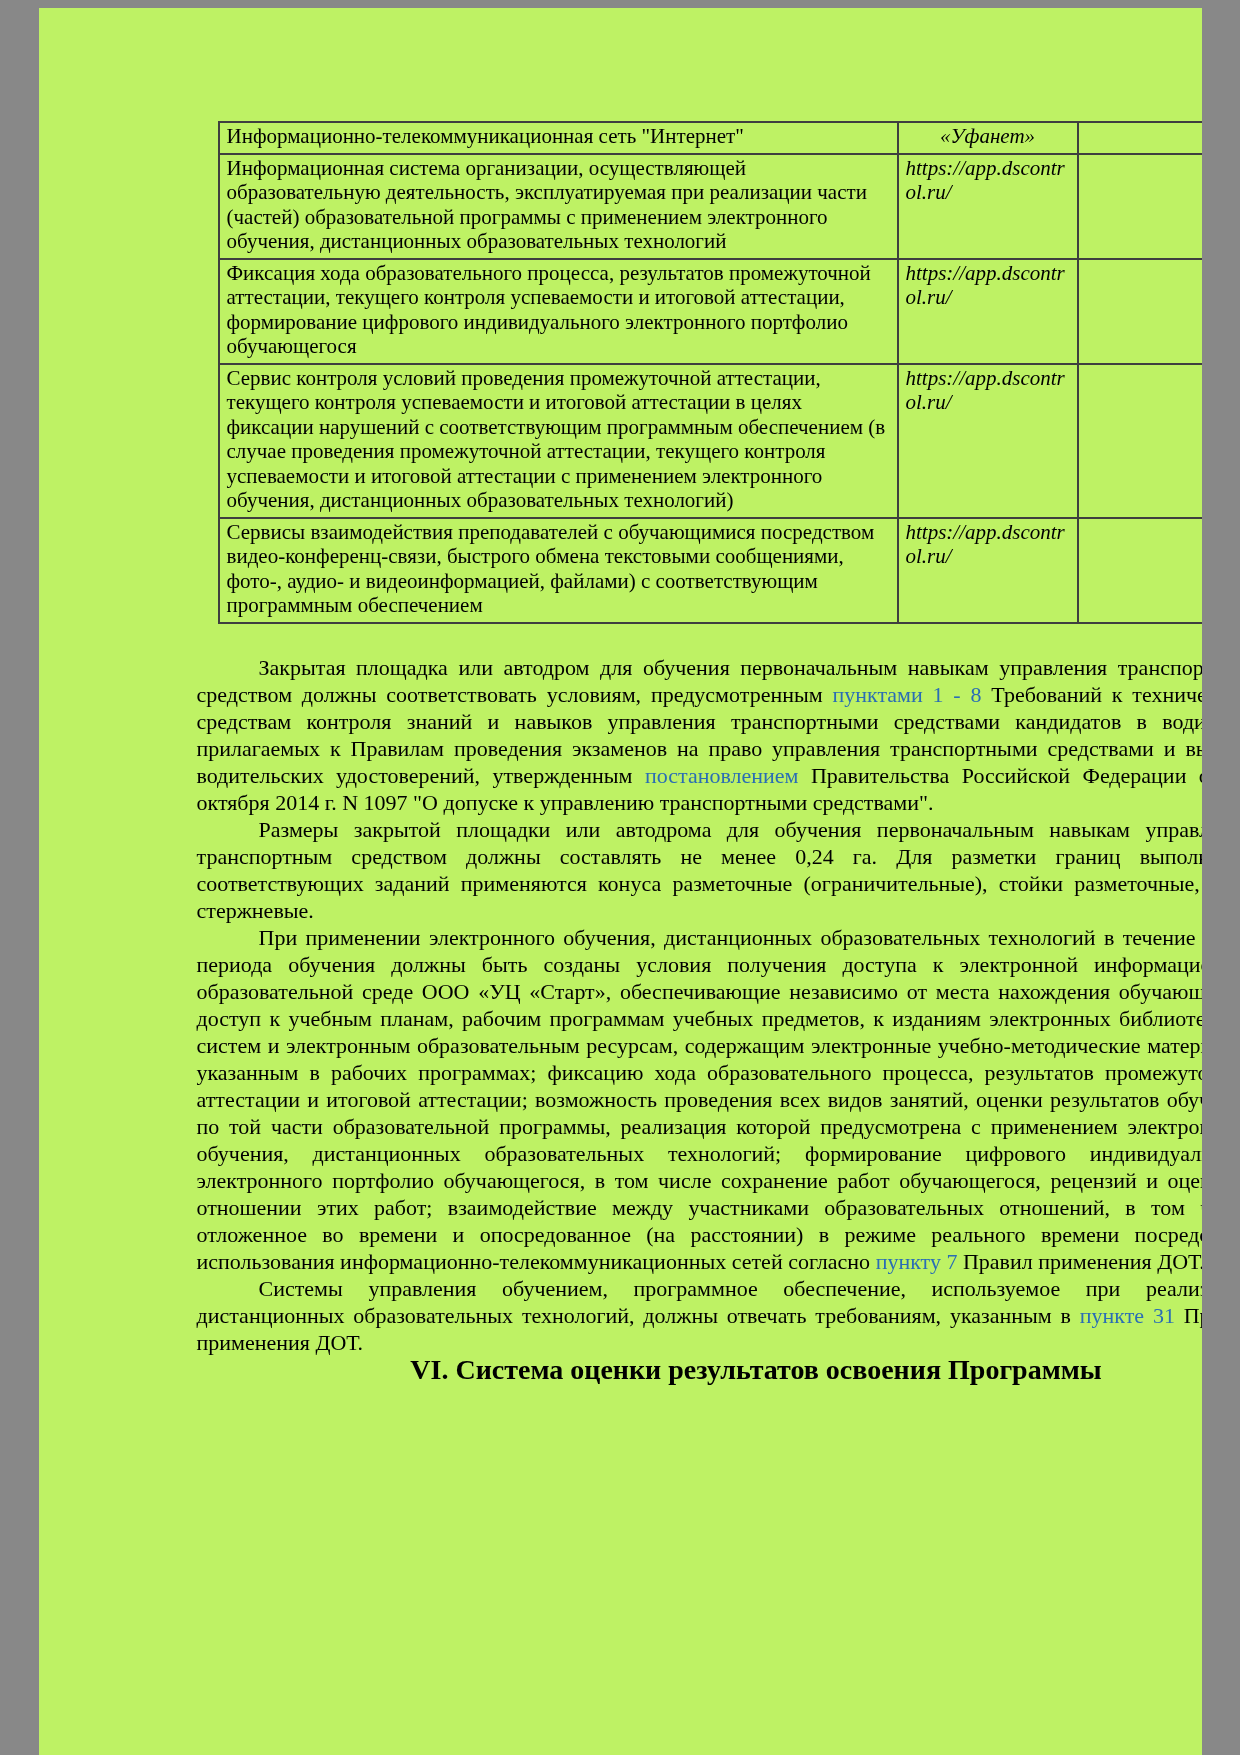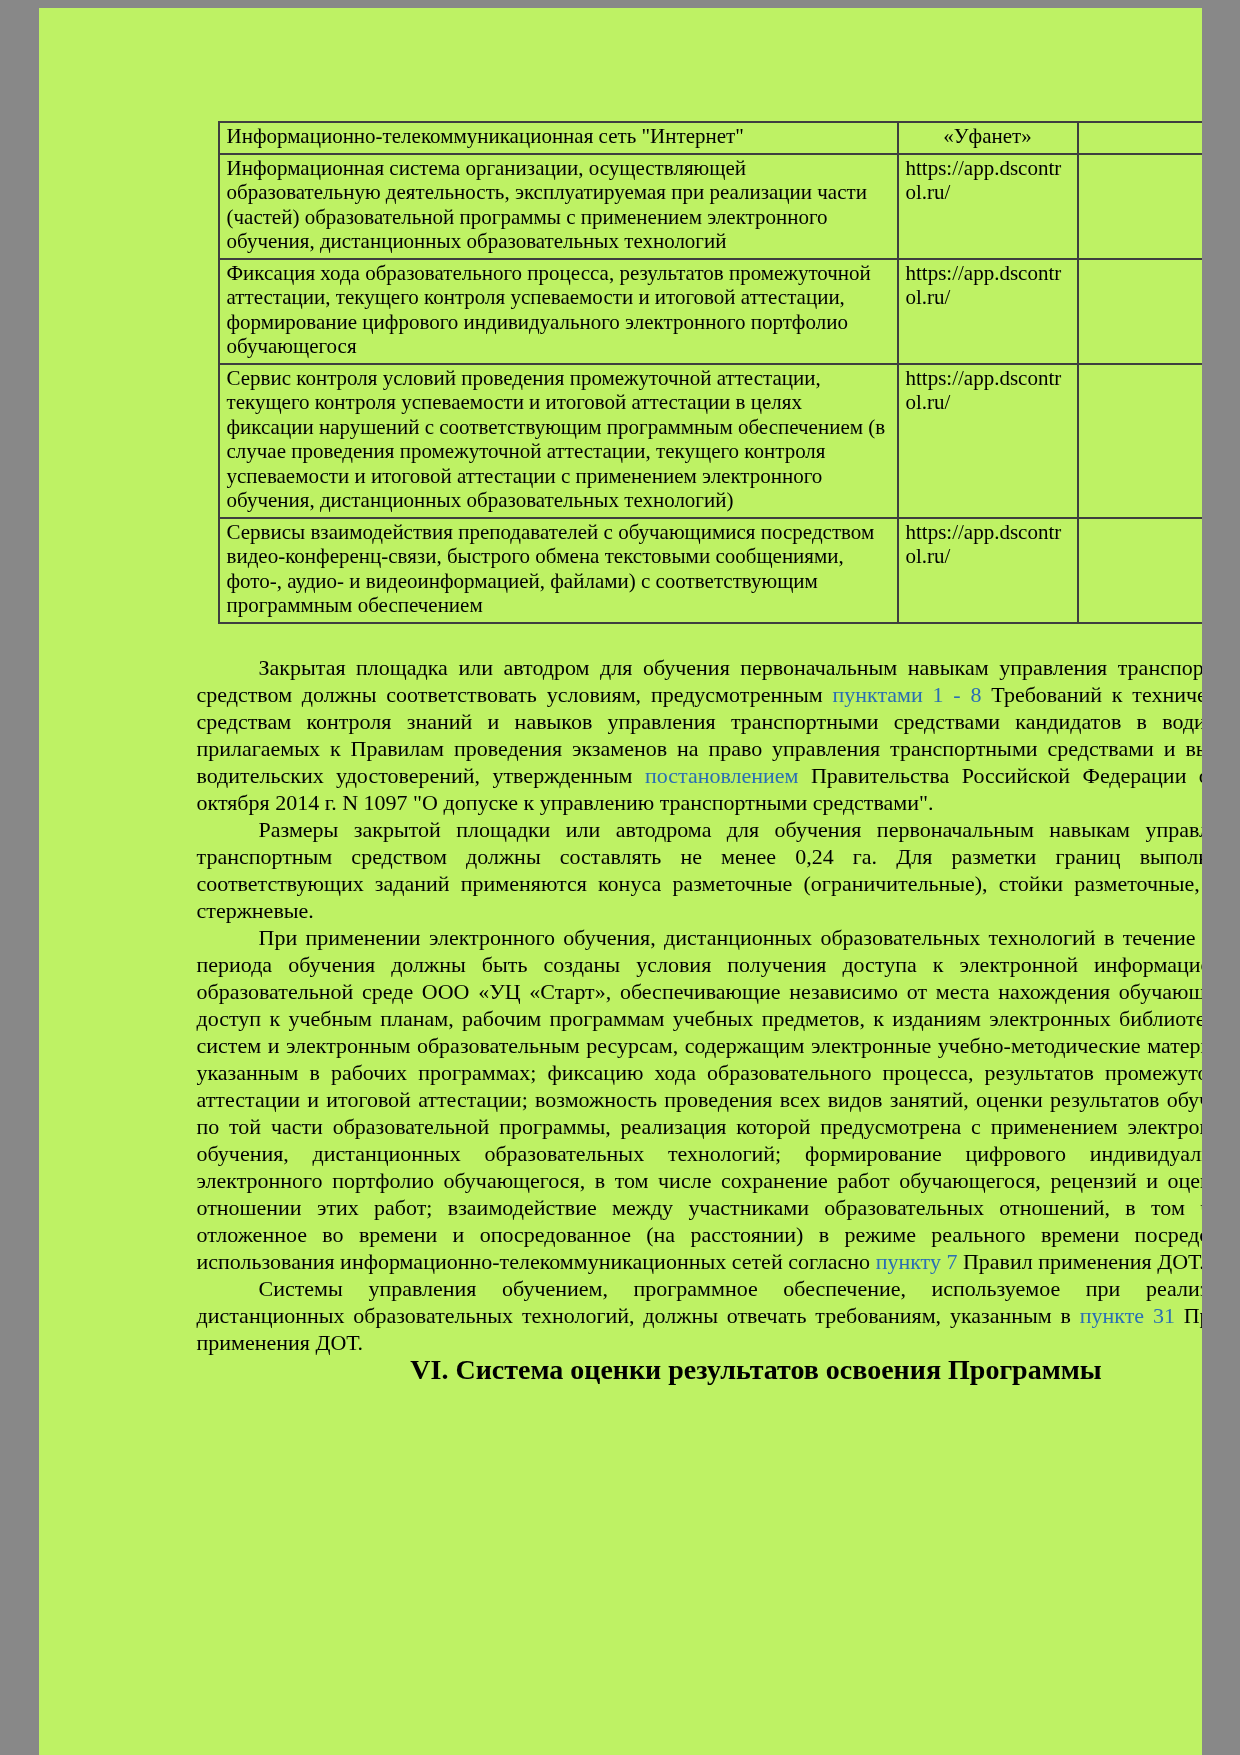--- a/index.html
+++ b/index.html
@@ -13,21 +13,21 @@
     border-collapse:collapse; table-layout:fixed;
     margin:113px 0 0 179px; width:1028px;
     font-size:21px; line-height:24.5px;
   }
   table.equip td {
     border:2px solid #3f3f3f;
     padding:1px 7px 4px 7px;
     vertical-align:top;
   }
   td.c-name { width:679px; text-align:left; }
-  td.c-val  { width:180px; text-align:center; }
+  td.c-val  { width:180px; text-align:center;font-style:italic; }
   td.c-val.url { text-align:left; word-break:break-all; }
   td.c-qty  { width:169px; text-align:center; }
 
   .body-text {
     margin:30px 0 0 158px; width:1057px;
     font-size:22px; line-height:27px; text-align:justify;
   }
   .body-text p { text-indent:62px; margin:0; }
   a.doclink { color:#2a6db5; text-decoration:none; cursor:pointer; }
 

